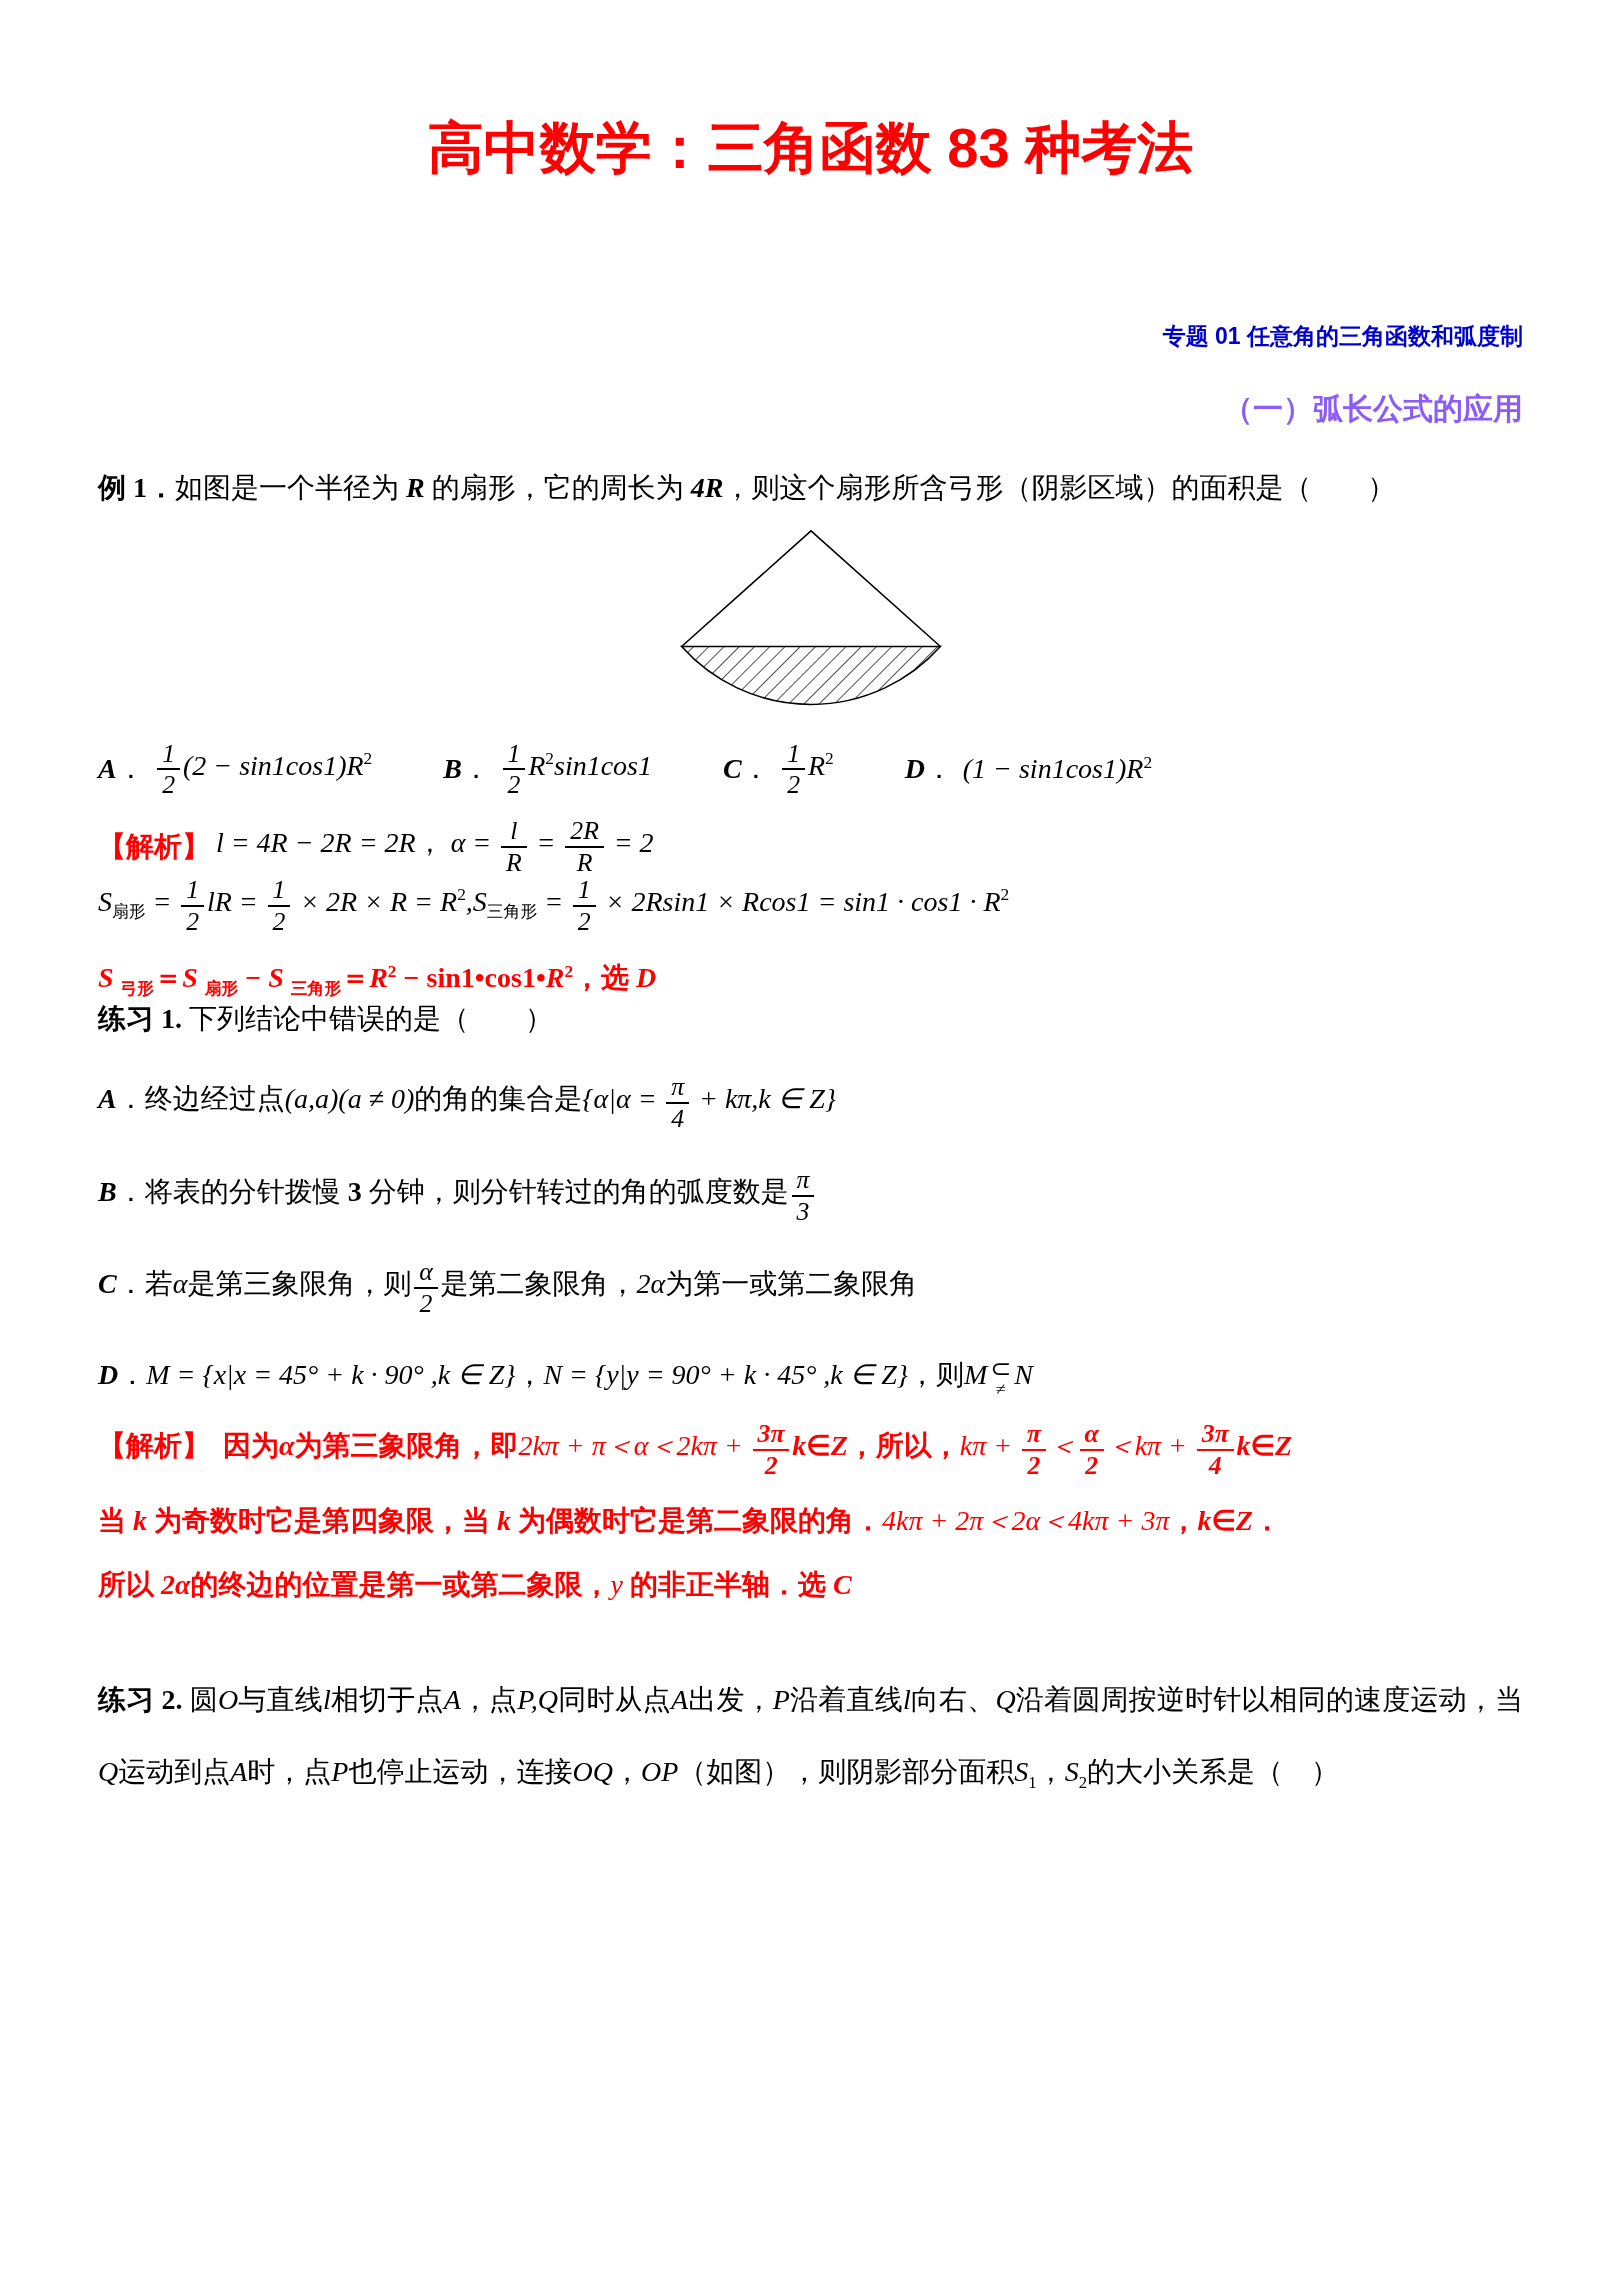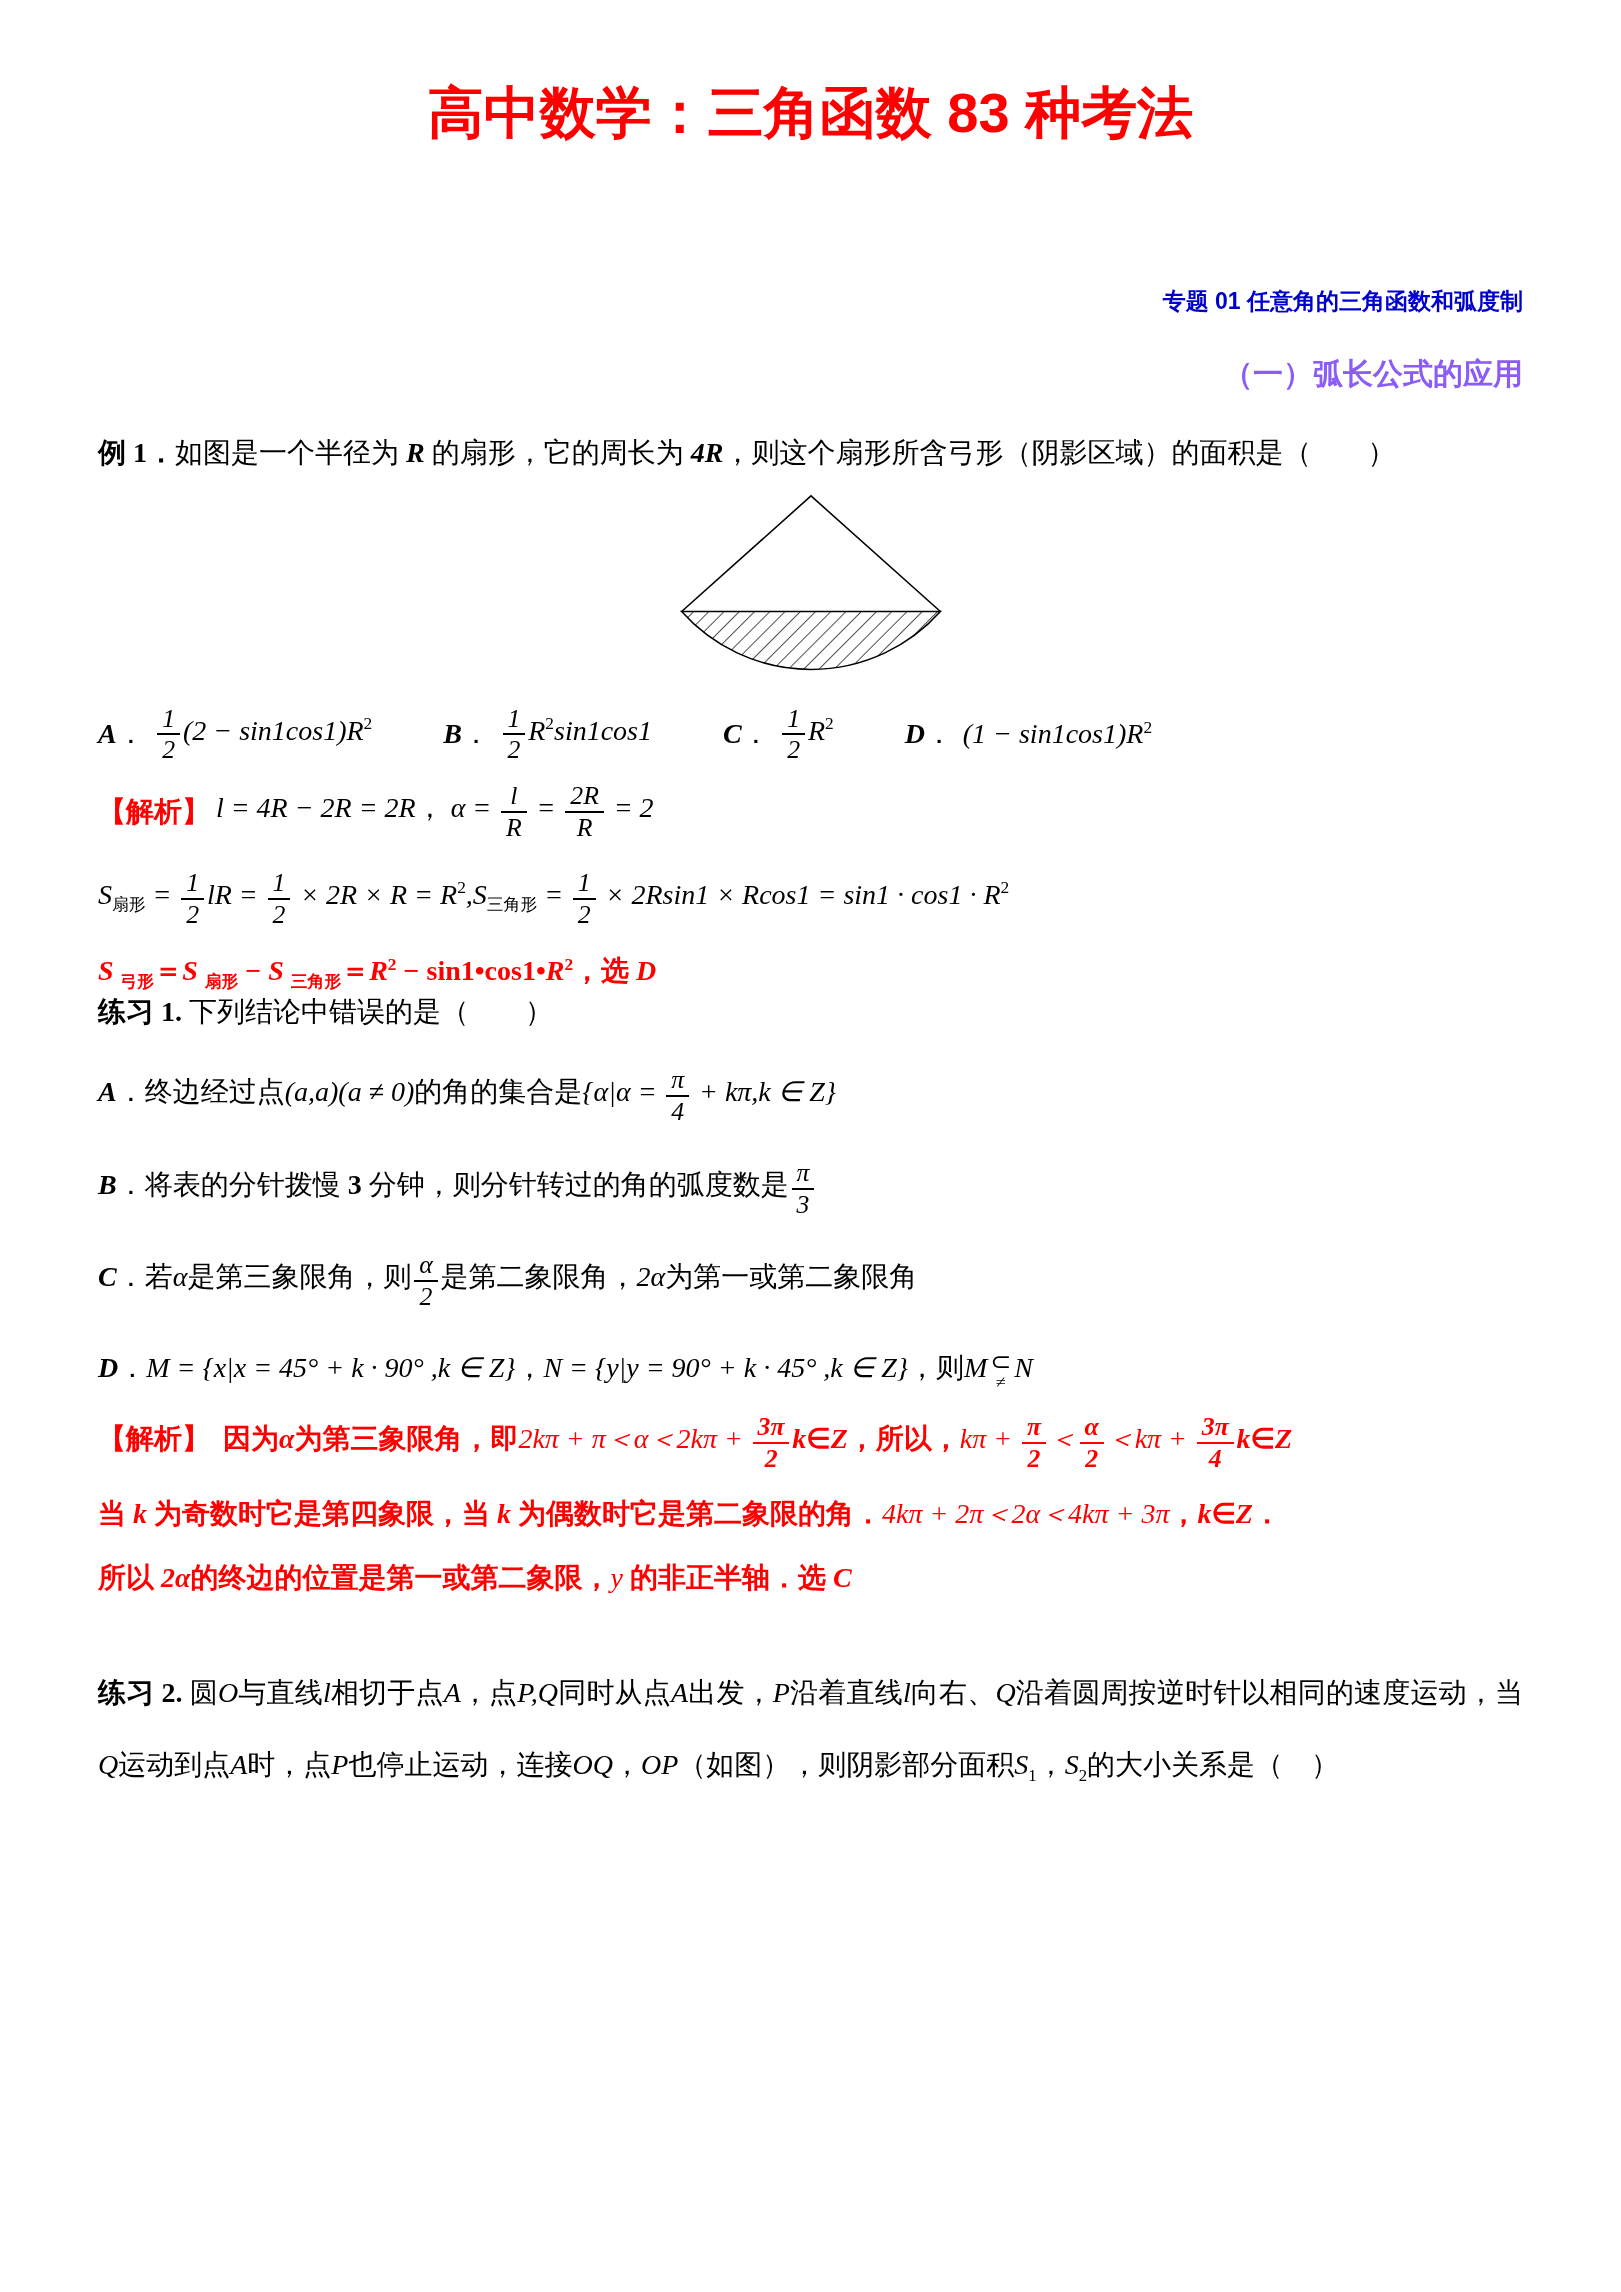--- a/index.html
+++ b/index.html
@@ -1,18 +1,18 @@
 <!DOCTYPE html>
 <html><head>
 <meta charset="utf-8">
 <style>
   html,body{margin:0;padding:0;background:#888;}
   .page{
     width:1621px;height:2293px;background:#ffffff;box-sizing:border-box;
-    padding:84px 98px 0 98px;position:relative;overflow:hidden;
+    padding:119px 98px 0 98px;position:relative;overflow:hidden;
     font-family:"Liberation Serif",serif;font-size:28px;color:#000;
   }
   h1.title{
     font-family:"Liberation Sans",sans-serif;font-weight:bold;
     font-size:56px;line-height:1.05;color:#ff0000;text-align:center;margin:0;
   }
   h2.subtitle{
     font-family:"Liberation Sans",sans-serif;font-weight:bold;
     font-size:23px;color:#0000cc;text-align:right;margin:145px 0 0 0;line-height:1.15;
   }
@@ -20,21 +20,21 @@
     font-family:"Liberation Sans",sans-serif;font-weight:bold;
     font-size:30px;color:#8b5cf6;text-align:right;margin:43px 0 0 0;line-height:1.15;
   }
   p{margin:0;}
   .q{margin-top:39px;line-height:1.55;}
   .fig{margin:13.7px auto 0 auto;width:294px;height:201px;}
   .opts{display:flex;align-items:center;margin-top:15.7px;}
   .opt{display:inline-flex;align-items:center;margin-right:71px;white-space:nowrap;}
   .opt .lbl{margin-right:9.8px;}
   .ana{margin-top:17.6px;line-height:1.4;display:flex;align-items:center;flex-wrap:wrap;}
-  .ana2{margin-top:28px;line-height:1.4;}
+  .ana2{margin-top:0;line-height:1.4;}
   .tag{color:#ff0000;font-weight:bold;font-family:"Liberation Sans",sans-serif;margin-right:5.9px;}
   .red{color:#ff0000;}
   .ansline{margin-top:21.6px;font-weight:bold;line-height:1.4;}
   .exq{line-height:1.55;}
   .optline{margin-top:33px;line-height:1.7;}
   .redline1{margin-top:21.6px;font-weight:bold;line-height:1.6;}
   .redline{margin-top:19px;font-weight:bold;line-height:1.6;}
   .para2{margin-top:57px;line-height:2.55;text-align:justify;}
   
   .mi{font-family:"Liberation Serif",serif;font-style:italic;}

